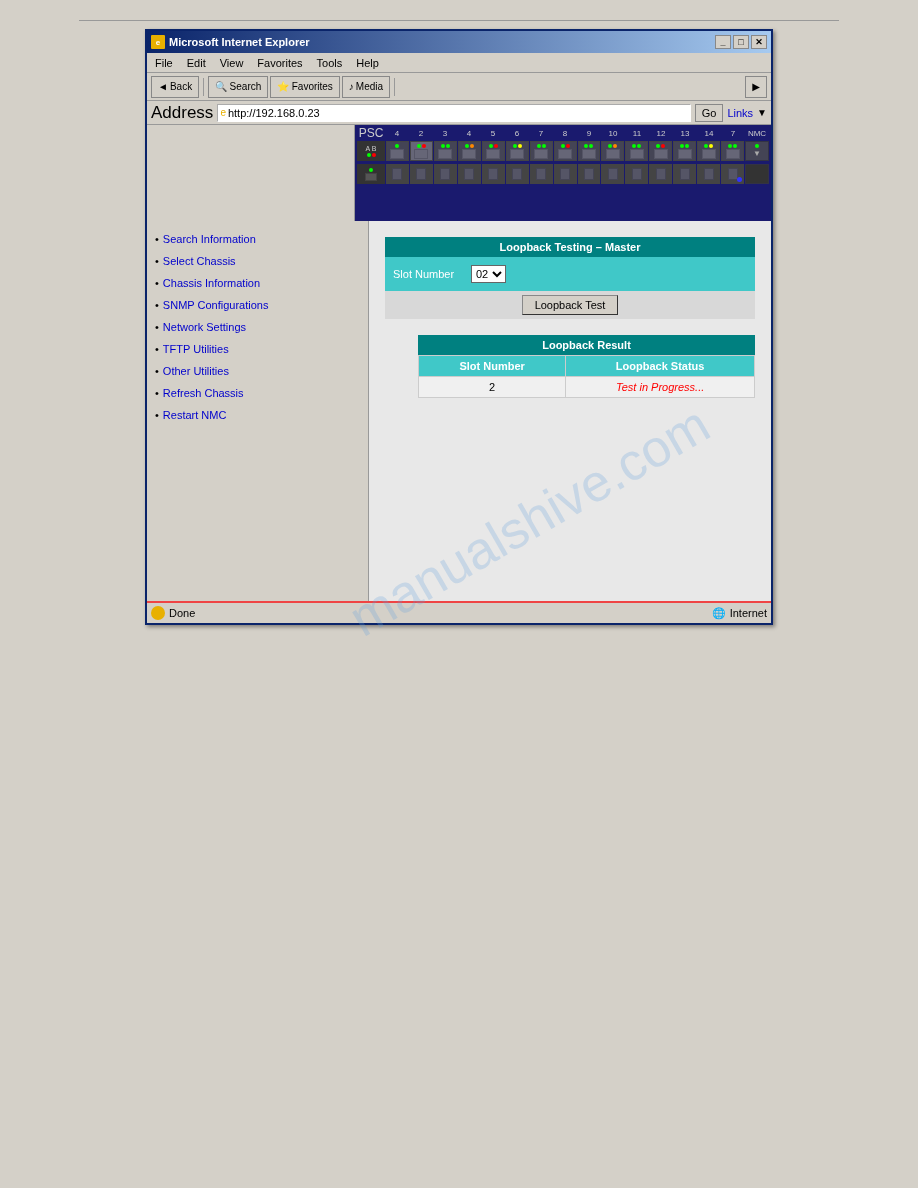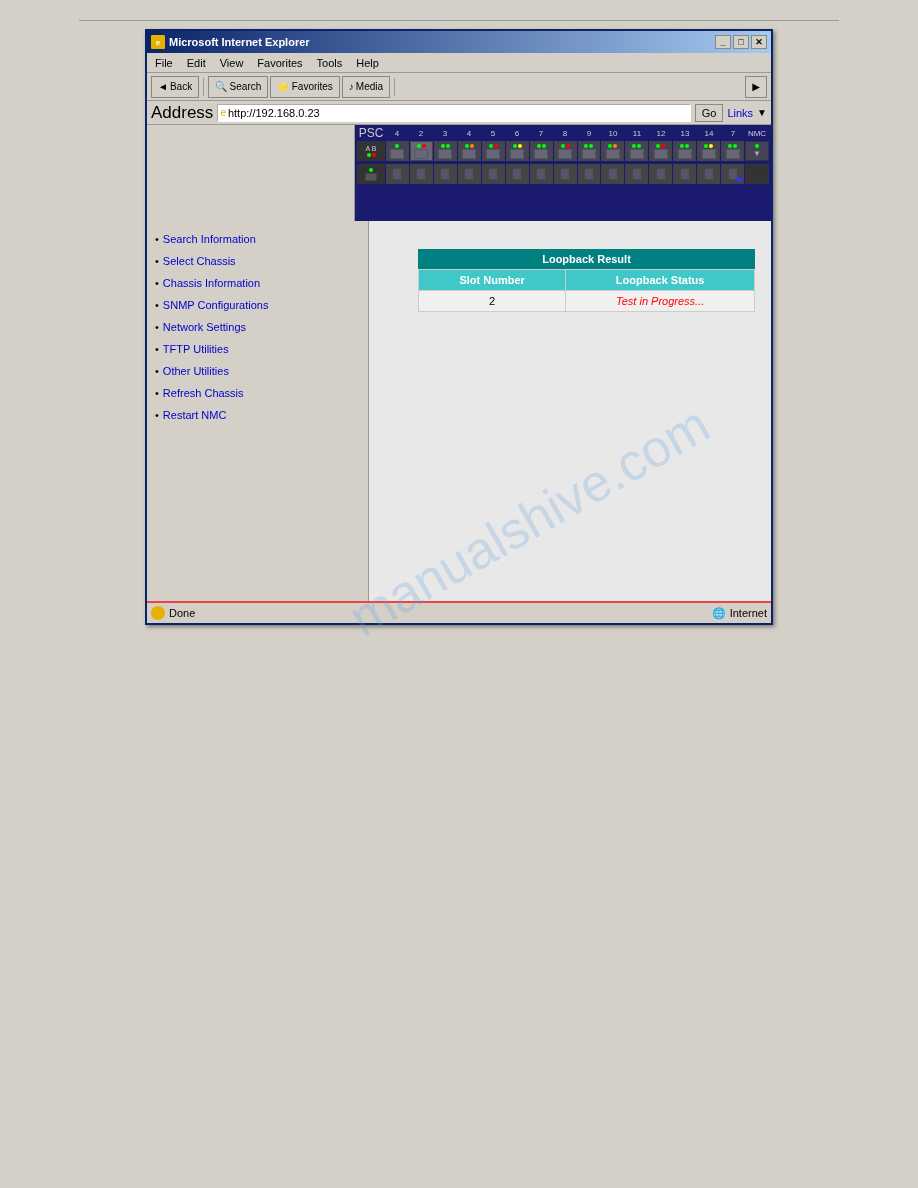--- a/index.html
+++ b/index.html
@@ -764,20 +764,34 @@
             <span>Refresh Chassis</span>
           </a>
           <a class="sidebar-item">
             <span class="bullet">•</span>
             <span>Restart NMC</span>
           </a>
         </div>
 
         <div class="right-content">
 
+          <div class="loopback-section">
+            <div class="section-header">Loopback Testing – Master</div>
+            <div class="section-body">
+              <span class="field-label">Slot Number</span>
+              <select class="slot-select">
+                <option value="02">02</option>
+                <option value="03">03</option>
+                <option value="04">04</option>
+              </select>
+            </div>
+            <div class="loopback-btn-row">
+              <button class="loopback-btn">Loopback Test</button>
+            </div>
+          </div>
 
           <div class="result-section">
             <div class="result-header">Loopback Result</div>
             <table class="result-table">
               <thead>
                 <tr>
                   <th>Slot Number</th>
                   <th>Loopback Status</th>
                 </tr>
               </thead>

